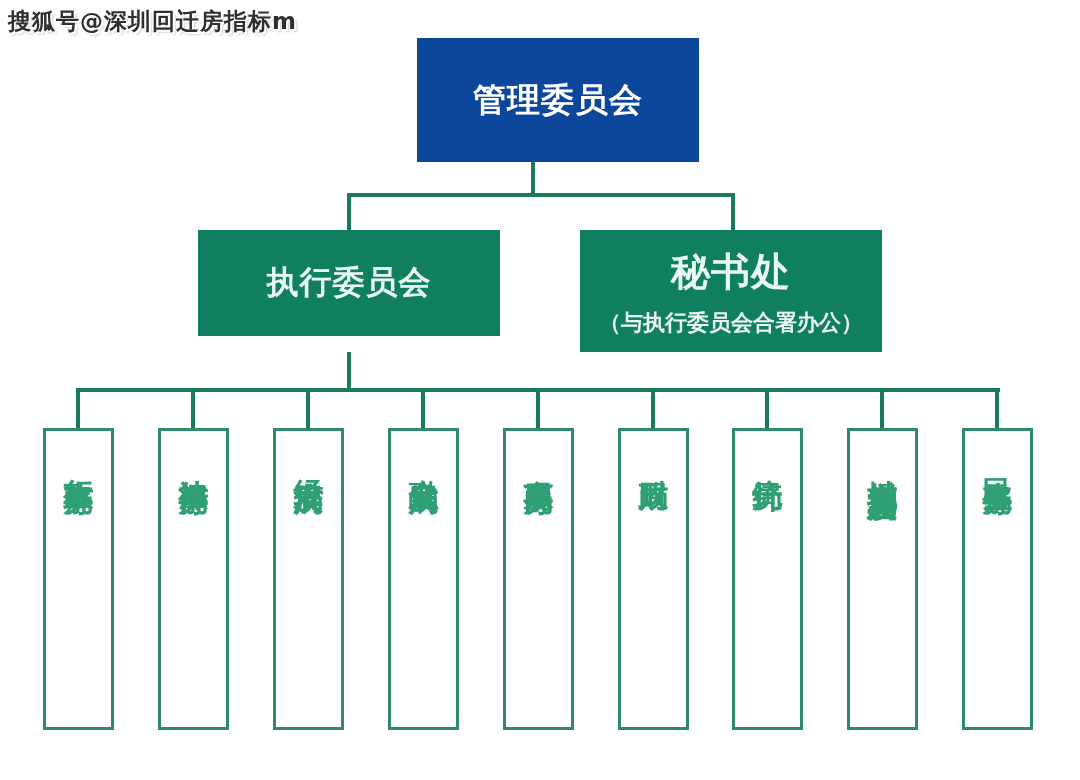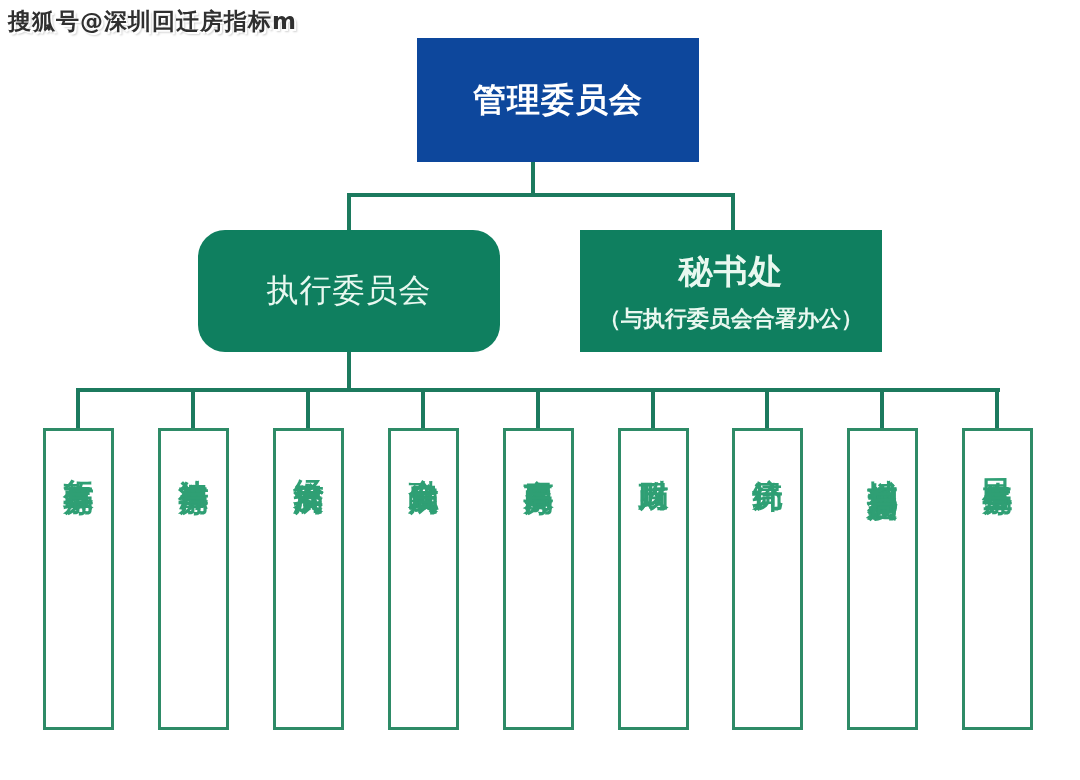--- a/index.html
+++ b/index.html
@@ -27,30 +27,30 @@
     position:absolute;display:flex;flex-direction:column;
     align-items:center;justify-content:center;text-align:center;
     box-sizing:border-box;
   }
   .root-box{
     left:417px;top:38px;width:282px;height:124px;
     background:var(--blue);color:var(--rootText);
     font-size:33px;font-weight:bold;letter-spacing:1px;
   }
   .exec-box{
-    left:198px;top:230px;width:302px;height:122px;
+    left:198px;top:230px;width:302px;height:106px;
     background:var(--green);color:var(--level2Text);
-    font-size:32px;font-weight:normal;letter-spacing:1px;border-radius:27px;
+    font-size:32px;font-weight:bold;letter-spacing:1px;
   }
   .sec-box{
     left:580px;top:230px;width:302px;height:122px;
     background:var(--green);color:var(--level2Text);
     font-weight:bold;gap:9px;
   }
-  .sec-title{font-size:34px;letter-spacing:1px;}
+  .sec-title{font-size:39px;letter-spacing:1px;}
   .sec-sub{font-size:22px;}
   .cline{position:absolute;background:var(--line);}
   .dept{
     position:absolute;top:428px;width:71px;height:302px;
     background:#ffffff;border:3px solid var(--deptBorder);
     box-sizing:border-box;display:flex;justify-content:center;
     align-items:flex-start;padding-top:24px;
   }
   .dept-label{
     writing-mode:vertical-rl;text-orientation:upright;

